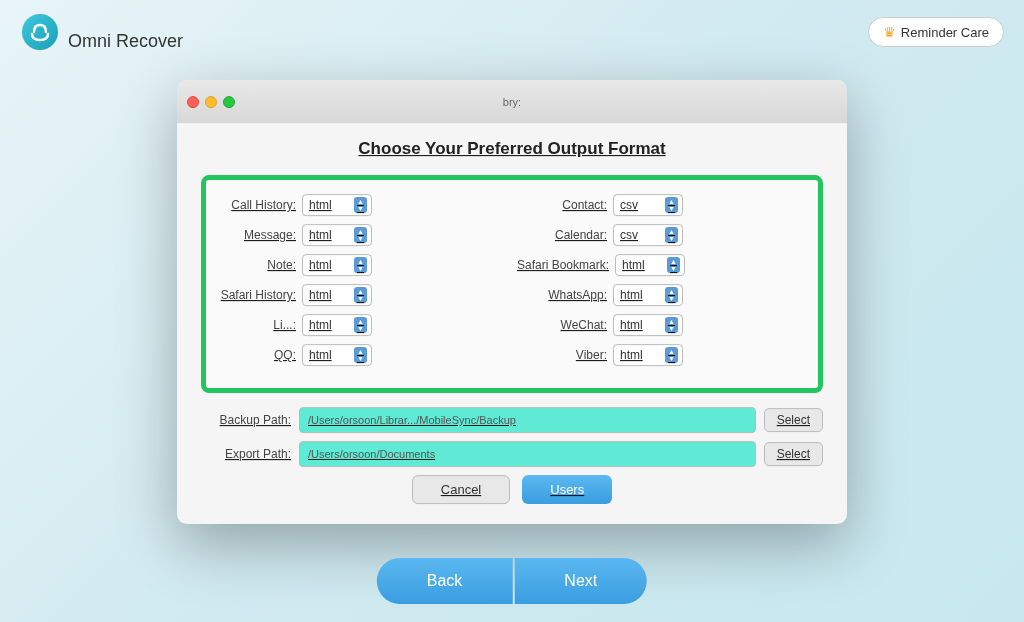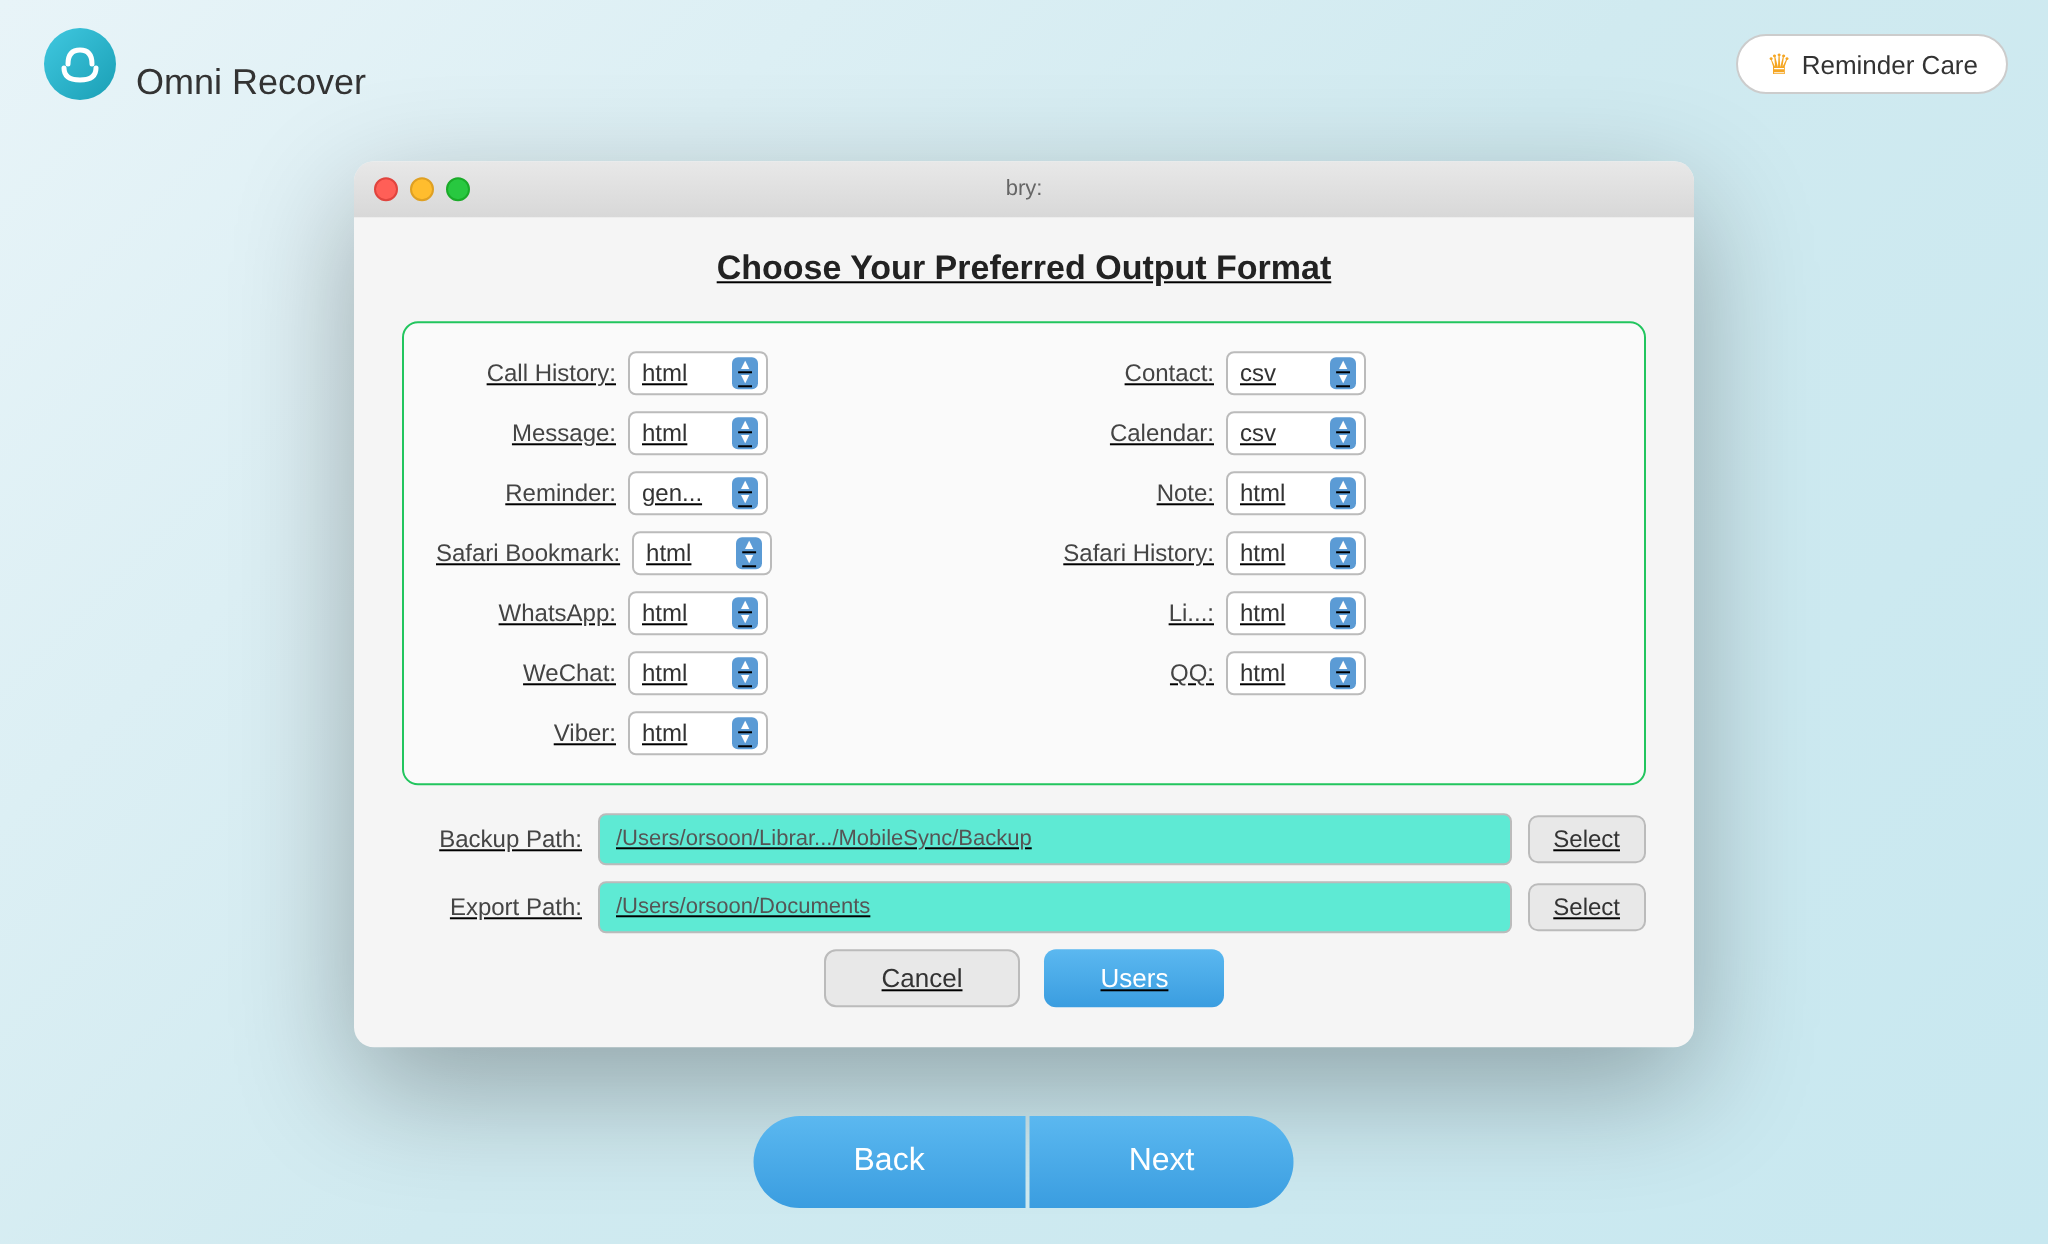--- a/index.html
+++ b/index.html
@@ -61,21 +61,21 @@
       top: 50%;
       transform: translate(-50%, -52%);
       width: 670px;
       background: #f5f5f5;
       border-radius: 10px;
       box-shadow: 0 20px 60px rgba(0,0,0,0.3);
       overflow: hidden;
     }
     .dialog-titlebar {
       background: linear-gradient(to bottom, #e8e8e8, #d8d8d8);
-      height: 28px;
+      height: 43px;
       display: flex;
       align-items: center;
       padding: 0 10px;
       gap: 6px;
       position: relative;
     }
     .traffic-light {
       width: 12px;
       height: 12px;
       border-radius: 50%;
@@ -101,24 +101,24 @@
     .dialog-title {
       text-align: center;
       font-size: 17px;
       font-weight: 600;
       color: #222;
       margin-bottom: 16px;
     }
 
     
     .format-box {
-      border: 1px solid #22c55e;
+      border: 5px solid #22c55e;
       border-radius: 8px;
       background: #fafafa;
-      padding: 14px 16px;
+      padding: 14px 0;
       margin-bottom: 14px;
     }
     .format-grid {
       display: grid;
       grid-template-columns: 1fr 1fr;
       gap: 8px 10px;
     }
     .format-row {
       display: flex;
       align-items: center;
@@ -319,27 +319,20 @@
         </div>
 
         <div class="format-row">
           <span class="format-label">Calendar:</span>
           <div class="format-select">
             <span class="format-select-text">csv</span>
             <div class="select-arrows">▲<br>▼</div>
           </div>
         </div>
 
-        <div class="format-row">
-          <span class="format-label">Reminder:</span>
-          <div class="format-select">
-            <span class="format-select-text">gen...</span>
-            <div class="select-arrows">▲<br>▼</div>
-          </div>
-        </div>
 
         <div class="format-row">
           <span class="format-label">Note:</span>
           <div class="format-select">
             <span class="format-select-text">html</span>
             <div class="select-arrows">▲<br>▼</div>
           </div>
         </div>
 
         <div class="format-row">

